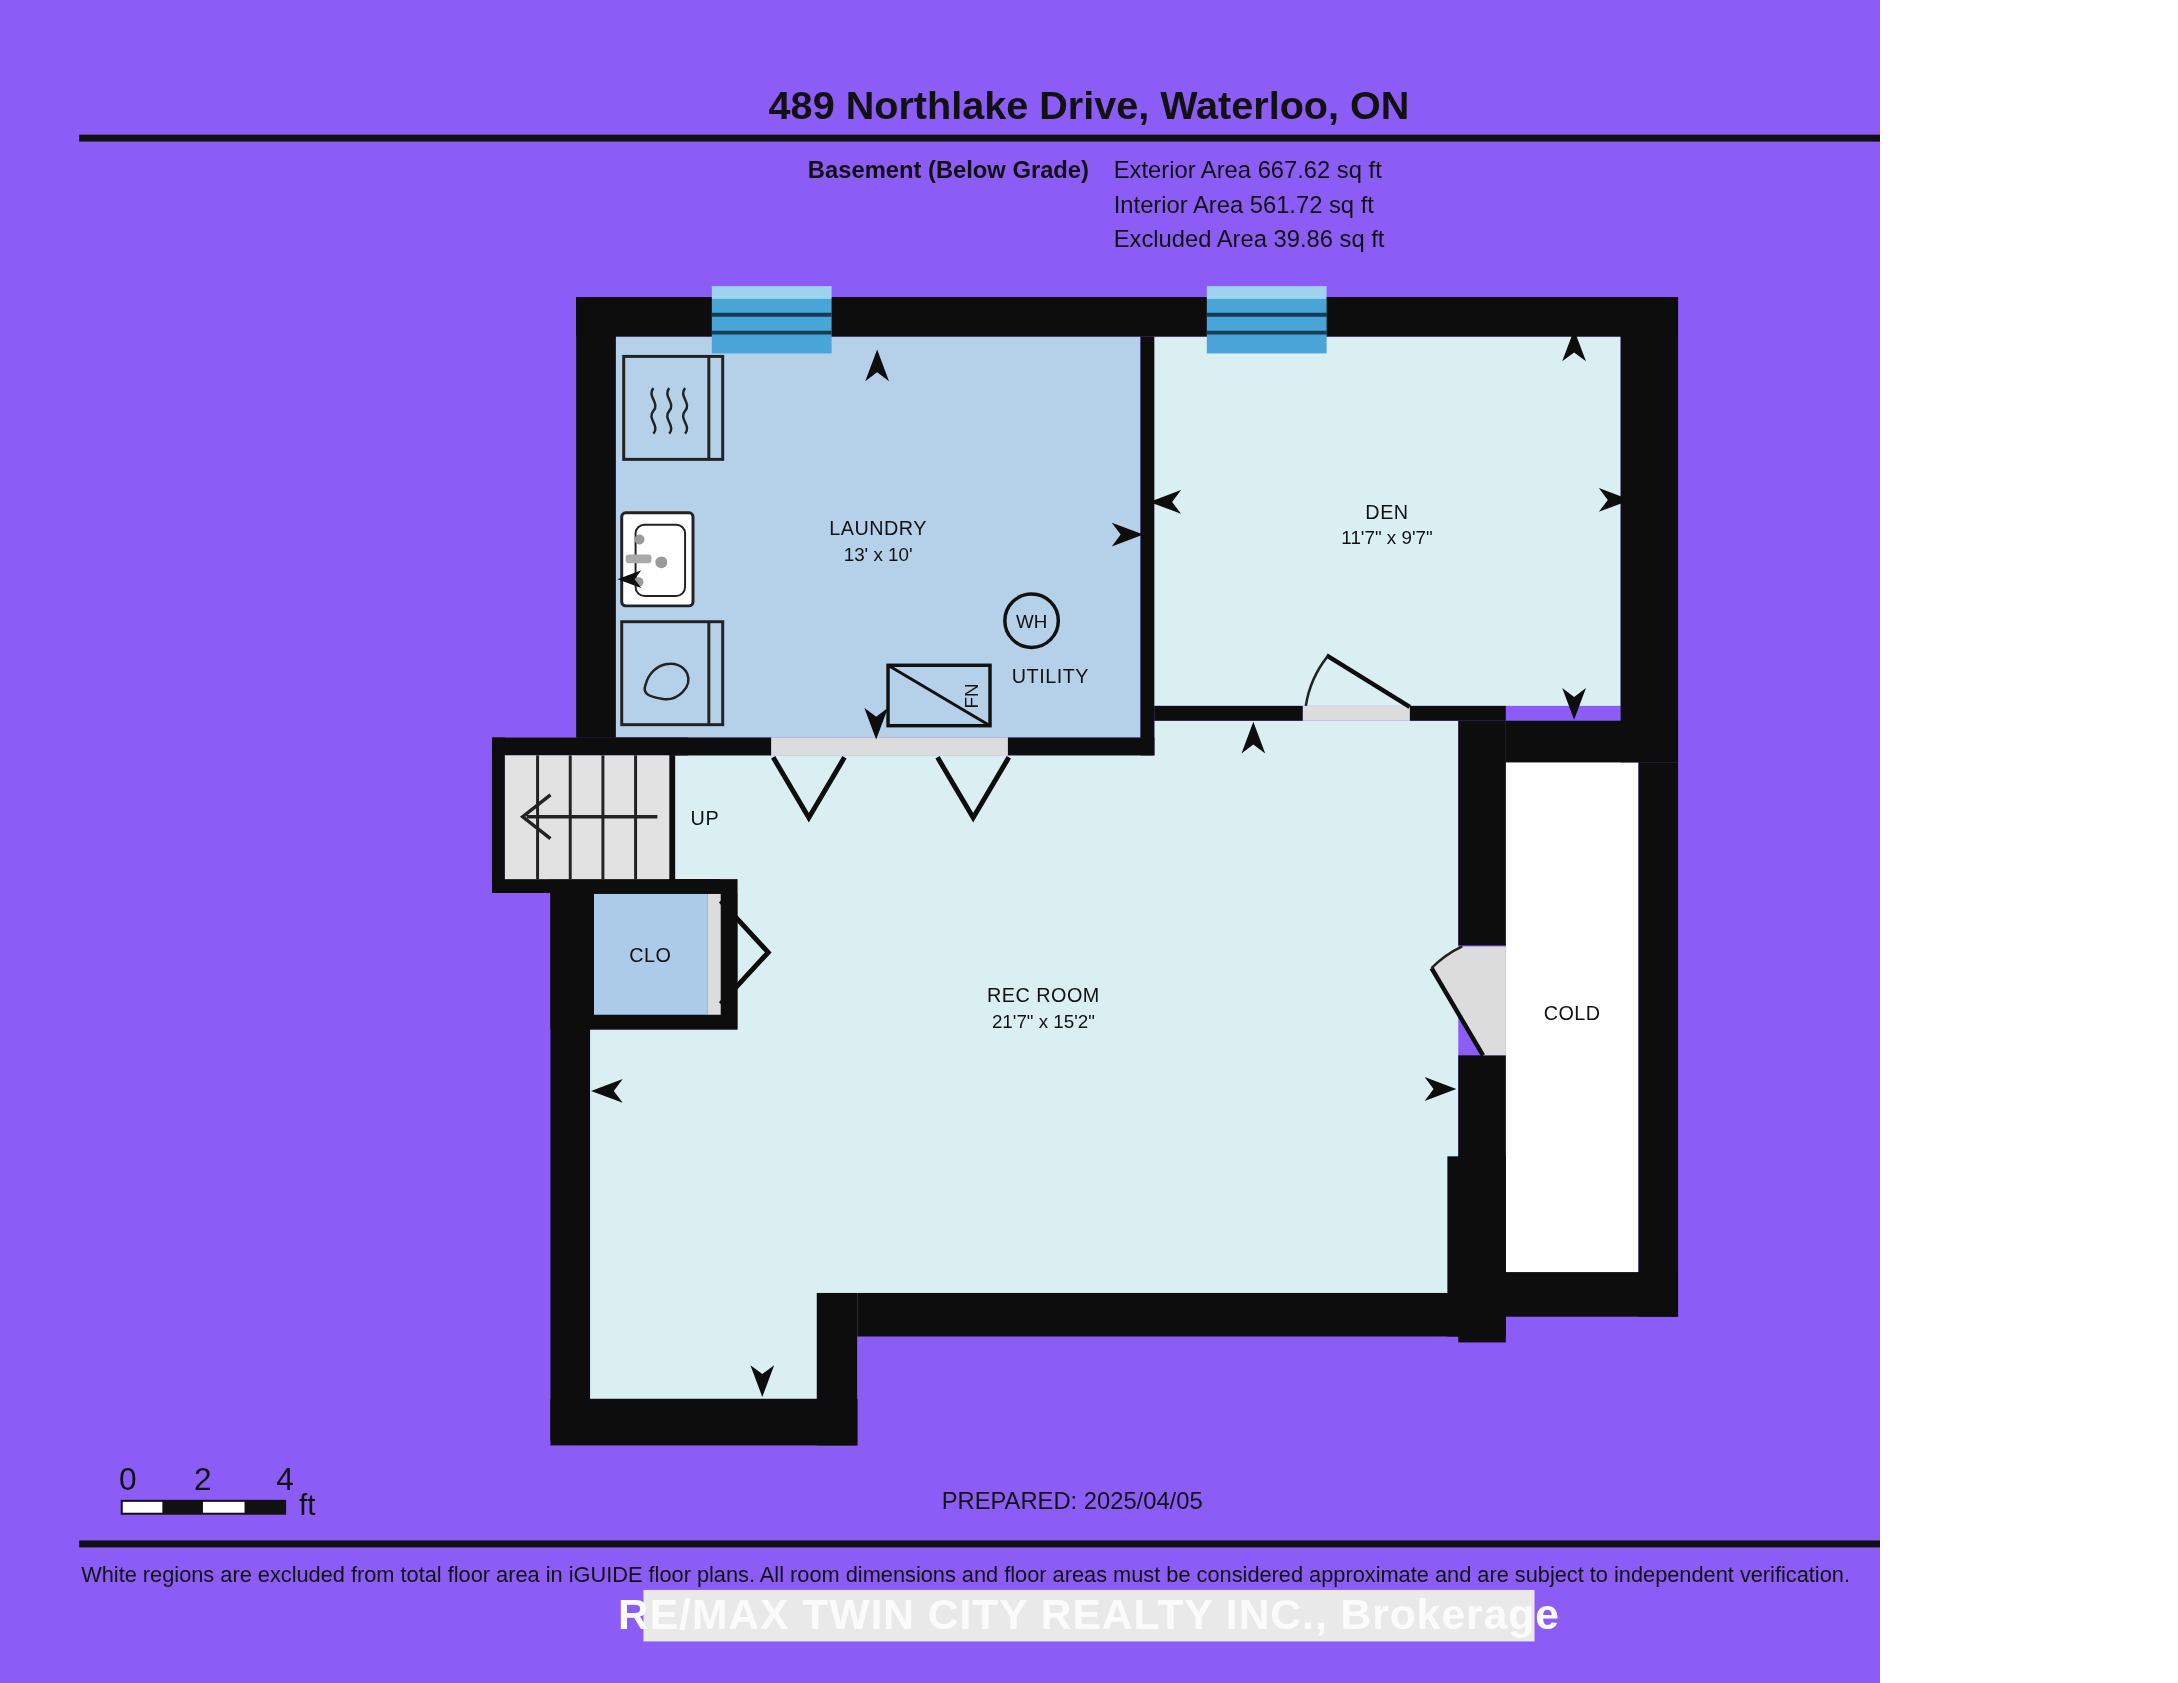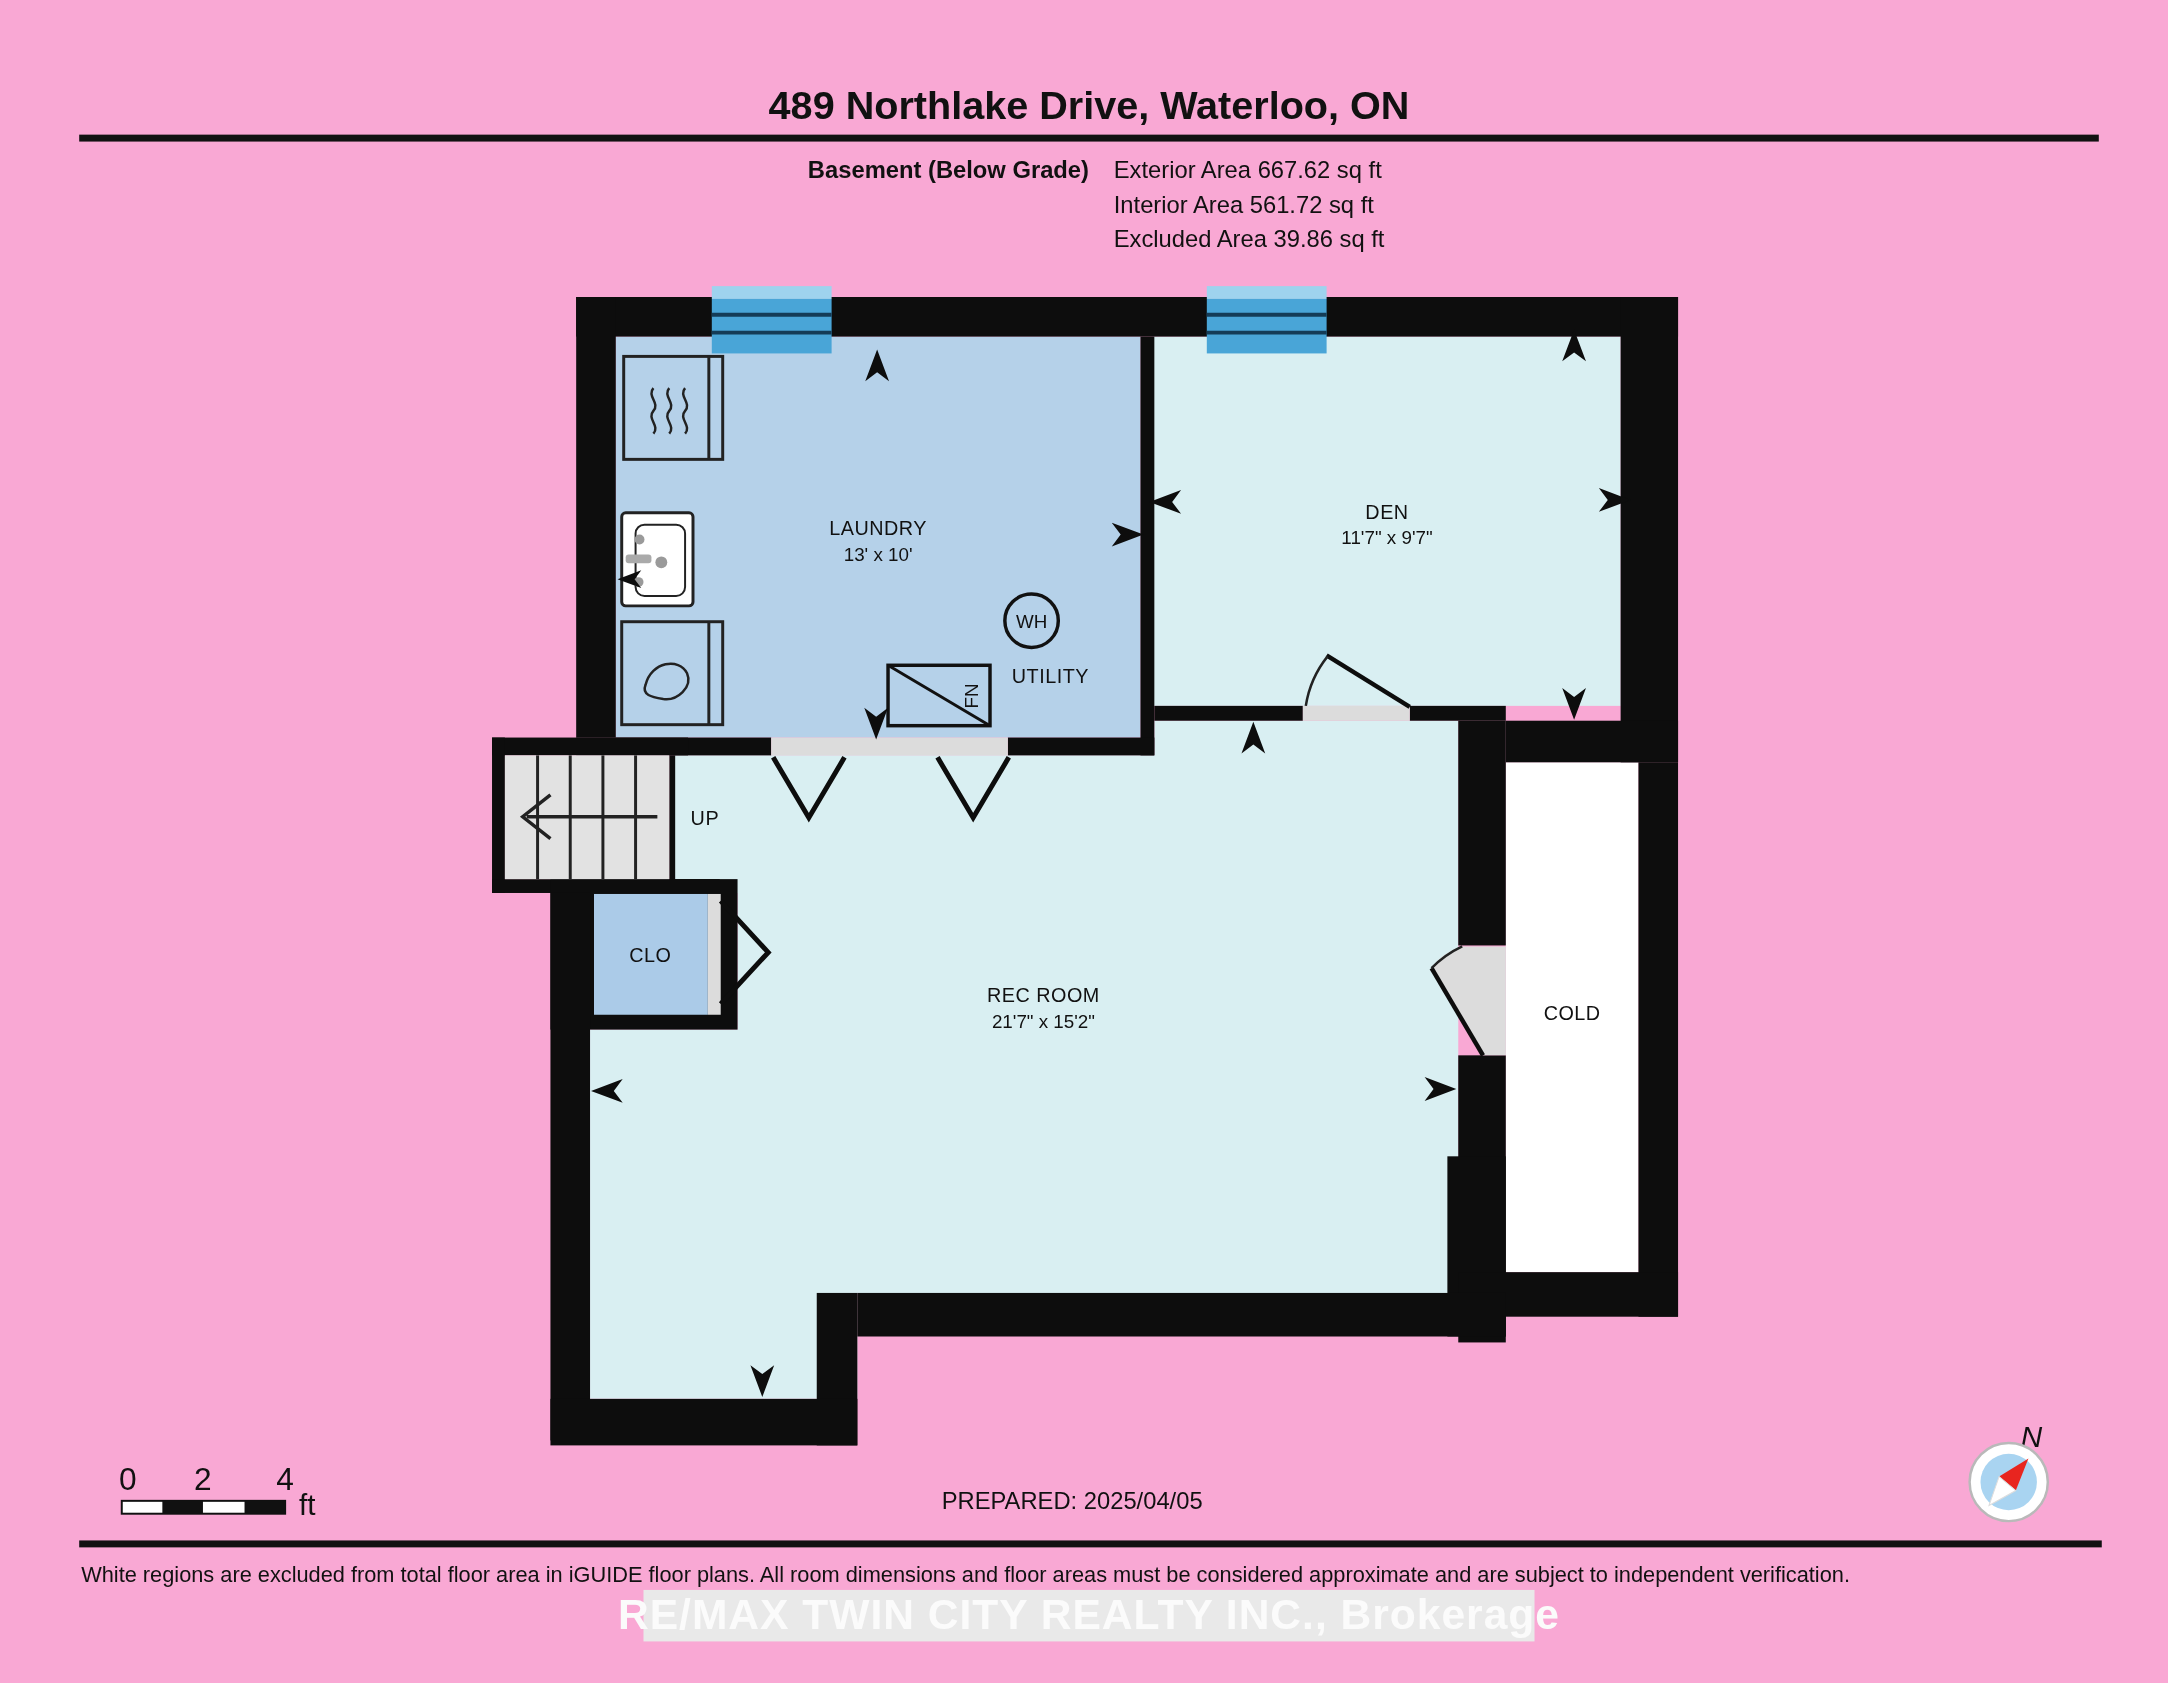--- a/index.html
+++ b/index.html
@@ -13,21 +13,21 @@
     --window_light:#9ed3ee;
     --window_line:#143c57;
     --excluded_fill:#ffffff;
     --compass_red:#e8251f;
     --compass_blue:#a9d4f1;
     --watermark_band:#e9e9e9;
     --watermark_text:#fbfbfb;
     --text_dark:#111111;
   }
   html,body{margin:0;padding:0;background:#ffffff;}
-  .page{width:2168px;height:1683px;position:relative;background:#f9a8d4;overflow:hidden;}
+  .page{width:1880px;height:1683px;position:relative;background:#8b5cf6;overflow:hidden;}
   svg{display:block;}
   text{font-family:"Liberation Sans","DejaVu Sans",sans-serif;fill:var(--text_dark);}
   .title{font-size:40px;font-weight:bold;text-anchor:middle;}
   .hstat{font-size:24px;}
   .hlabel{font-size:24px;font-weight:bold;text-anchor:end;}
   .lbl{font-size:20px;text-anchor:middle;letter-spacing:.5px;}
   .dims{font-size:19px;text-anchor:middle;}
   .small{font-size:19px;text-anchor:middle;}
   .scaleno{font-size:32px;text-anchor:middle;}
   .scaleft{font-size:30px;}

